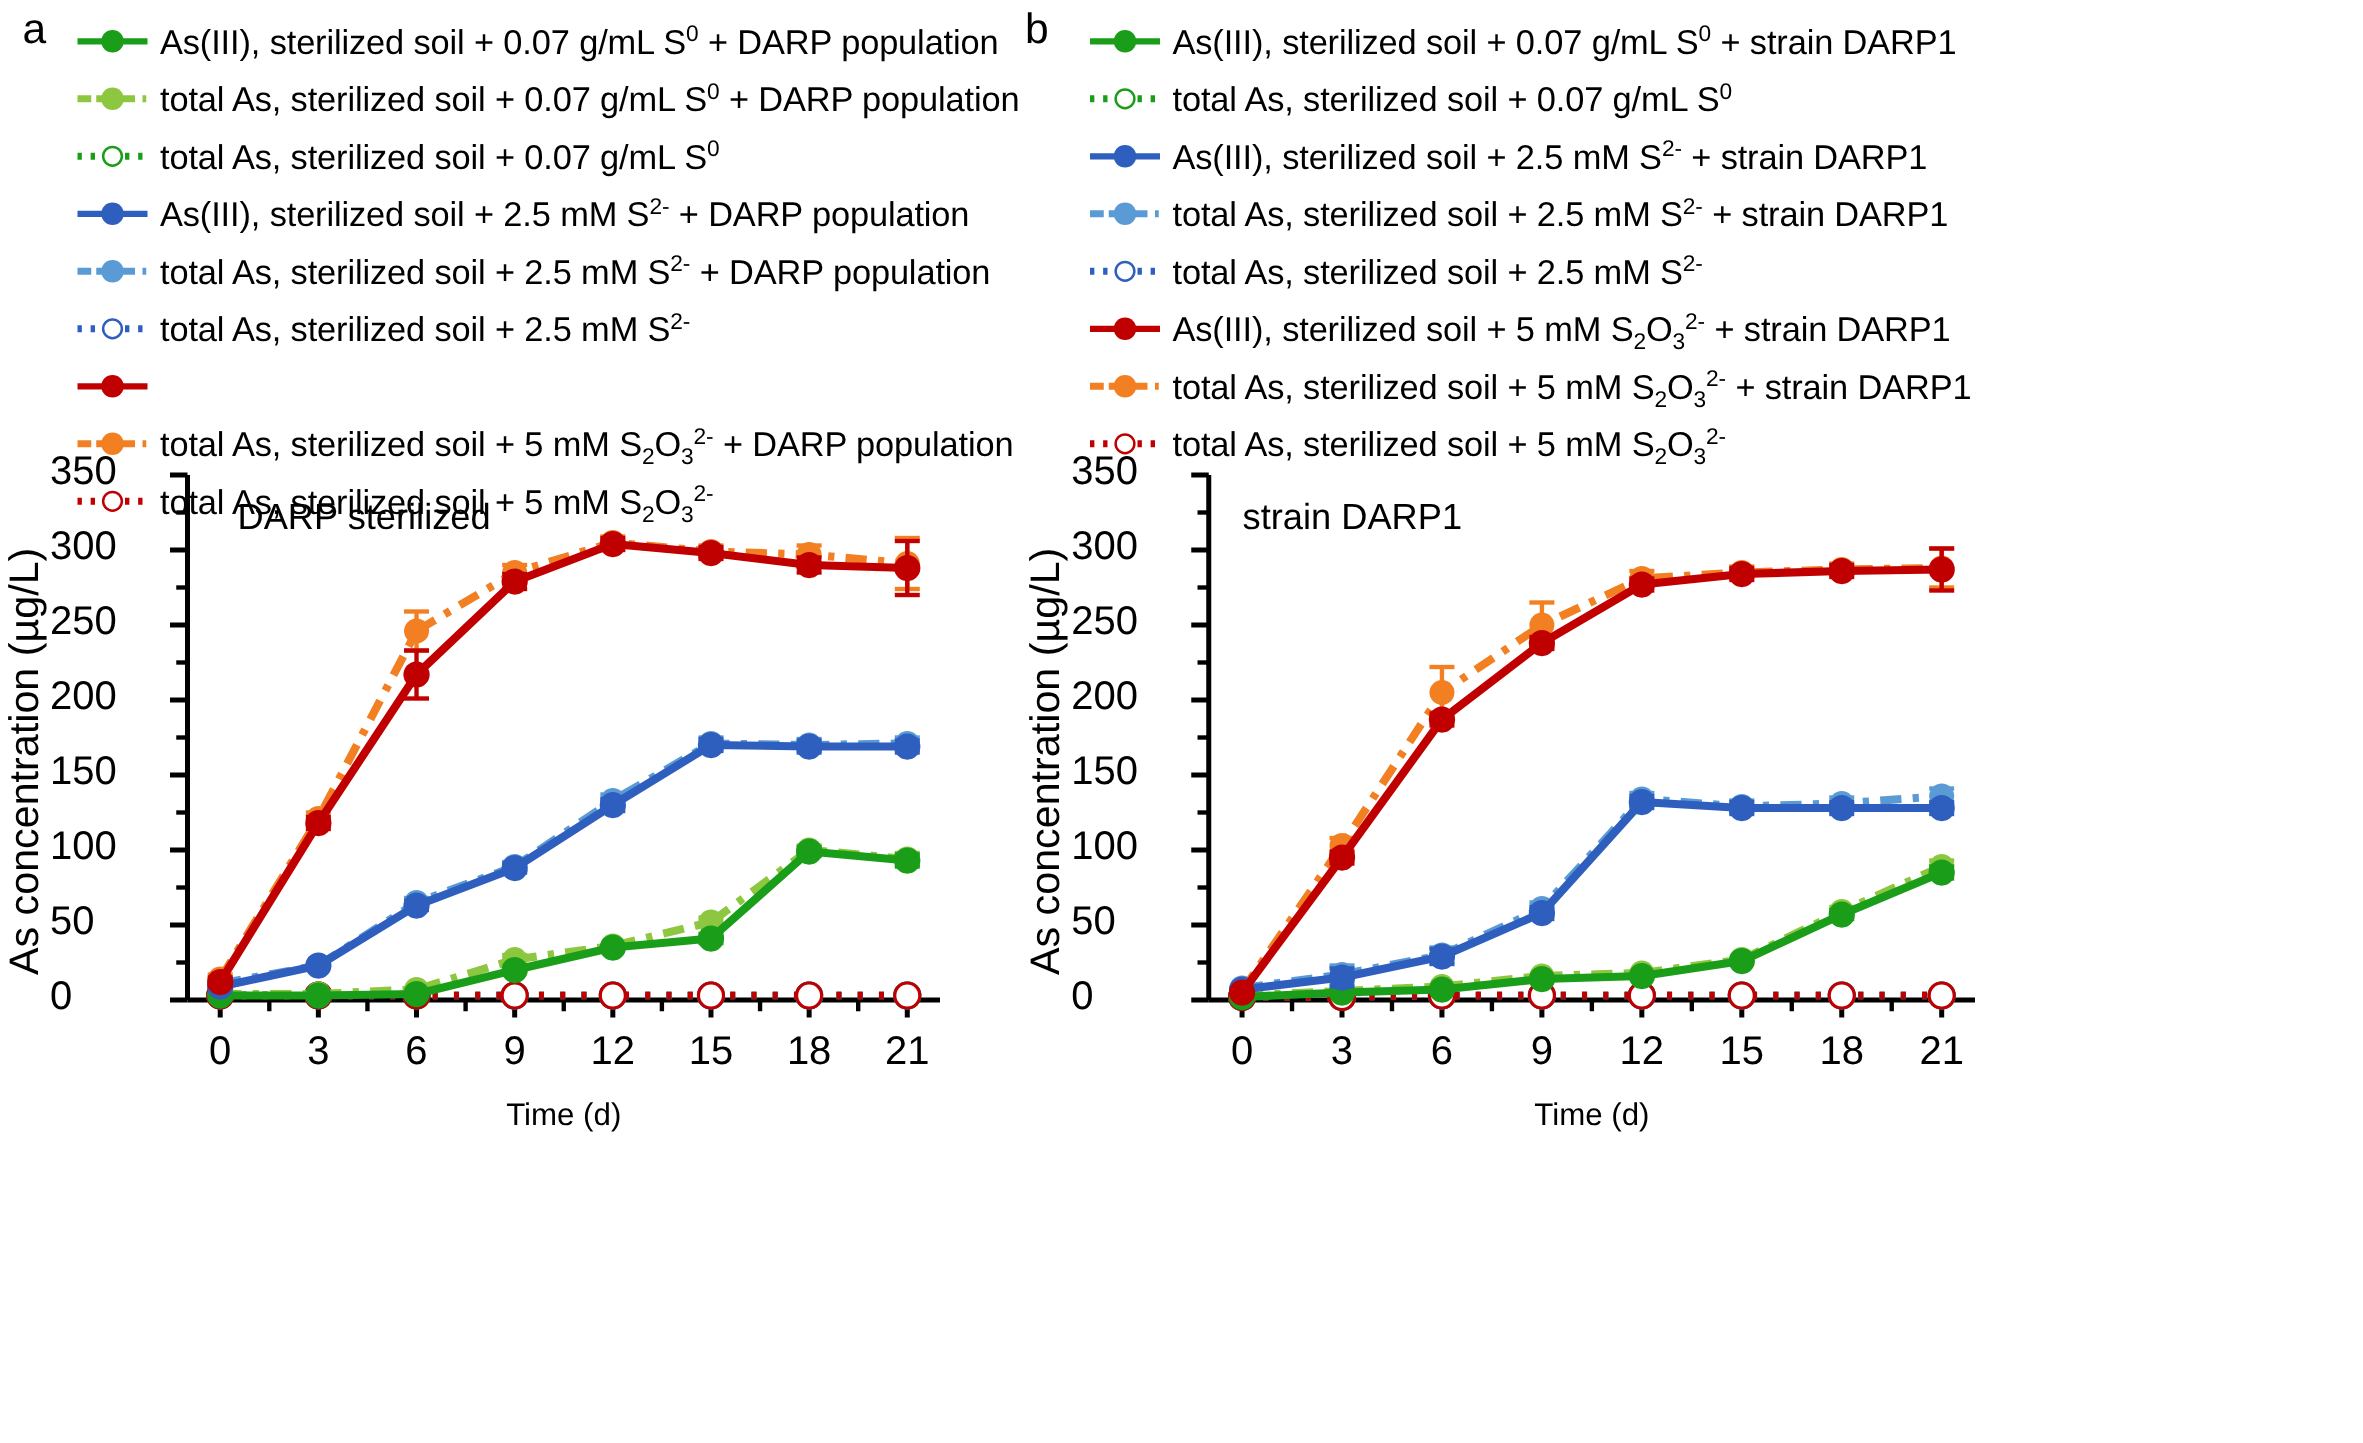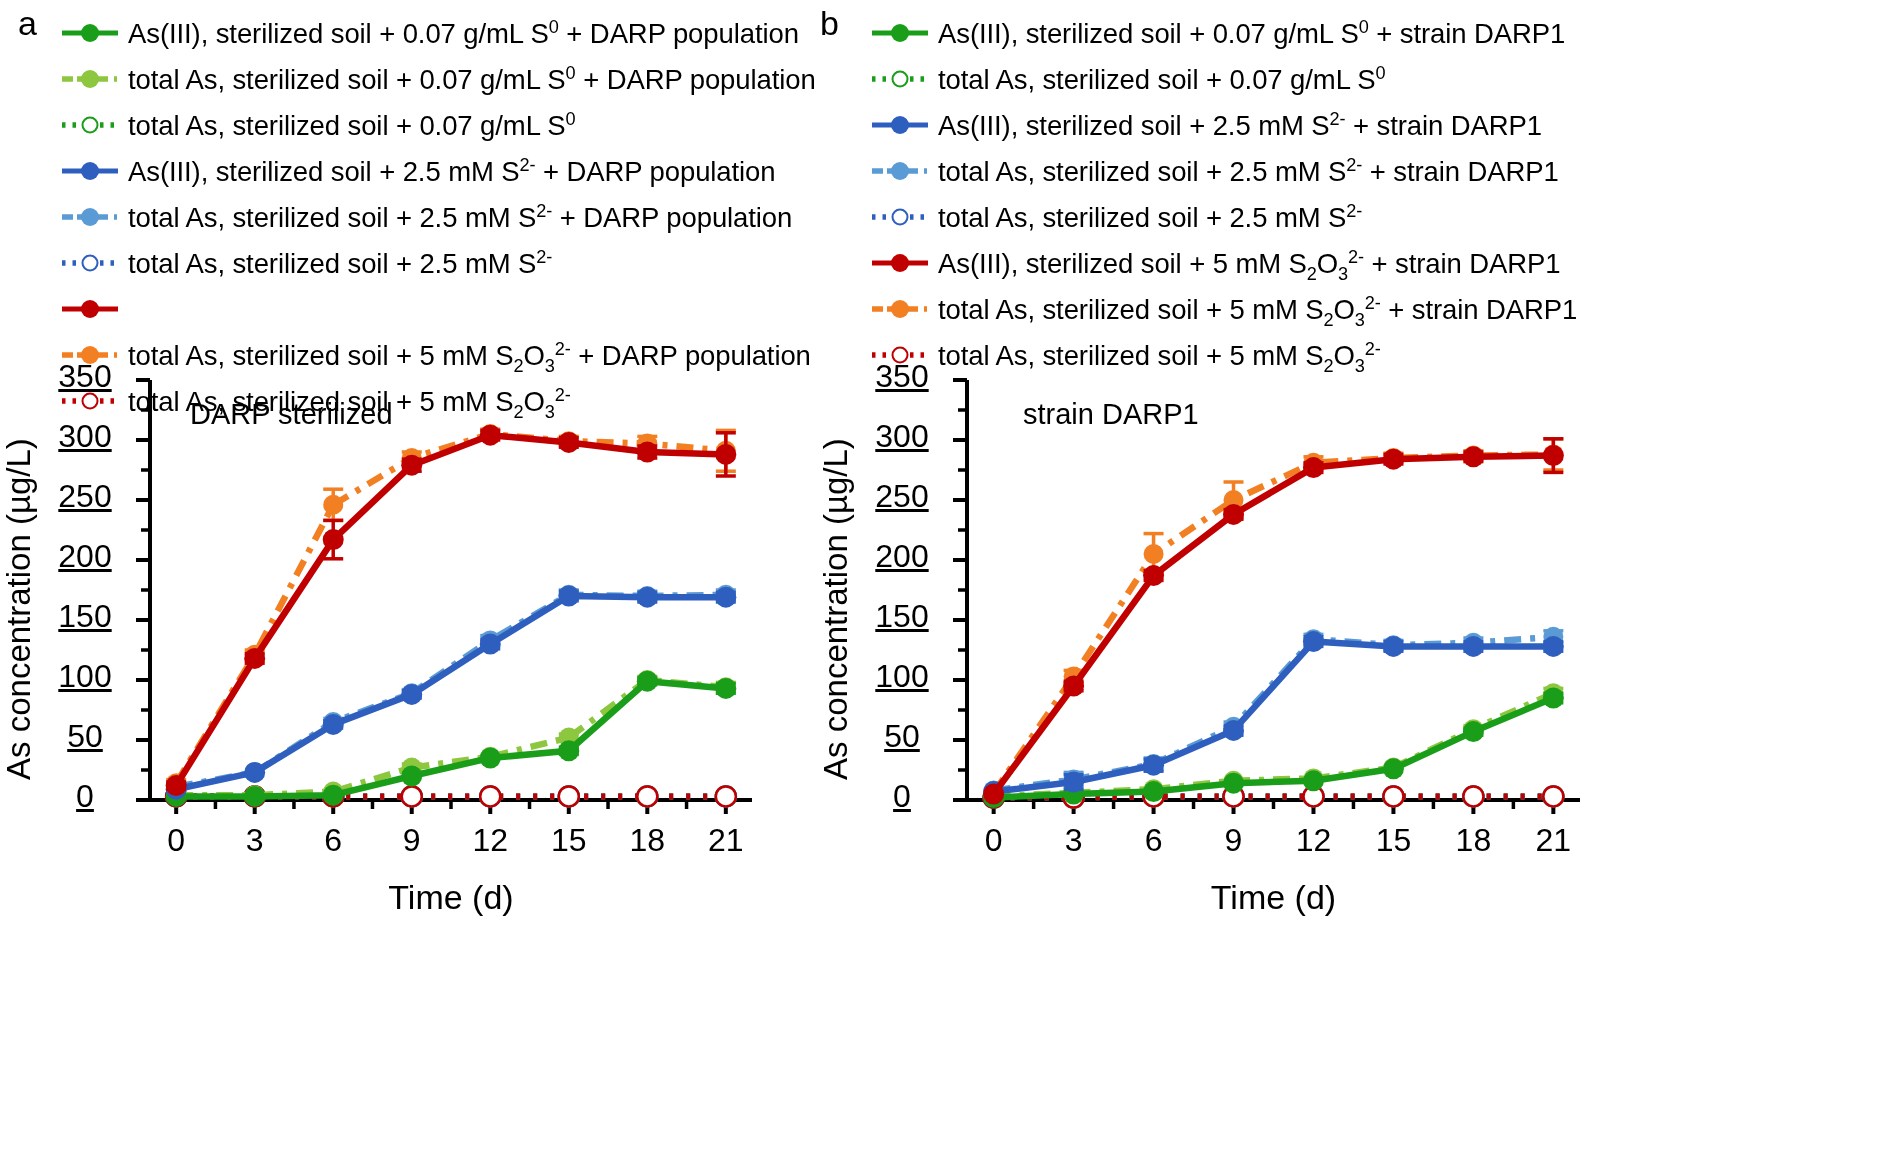--- a/index.html
+++ b/index.html
@@ -35,24 +35,24 @@
   
   .plot-wrap{position:absolute;}
   .plot-title{
     position:absolute;font-size:29px;white-space:nowrap;
   }
   .ylabel{
     position:absolute;font-size:33px;white-space:nowrap;
     transform-origin:0 0;transform:rotate(-90deg);
   }
   .xlabel{
-    position:absolute;font-size:34px;white-space:nowrap;text-align:center;
+    position:absolute;font-size:25px;white-space:nowrap;text-align:center;
   }
   .tick-label-y{
-    position:absolute;font-size:32px;text-align:center;white-space:nowrap;text-decoration:underline;
+    position:absolute;font-size:32px;text-align:left;white-space:nowrap;
   }
   .tick-label-x{
     position:absolute;font-size:32px;text-align:center;white-space:nowrap;
   }
 </style>
 </head>
 <body>
 
 <div class="figure">
 
@@ -701,19 +701,19 @@
           <circle cx="581.4347826086956" cy="89.20000000000005" r="10.5" fill="#c00000" stroke="none"></circle>
           <line x1="661.391304347826" y1="82" x2="661.391304347826" y2="91.60000000000002" stroke="#c00000" stroke-width="3.5" stroke-linecap="butt"></line>
           <line x1="651.391304347826" y1="82" x2="671.391304347826" y2="82" stroke="#c00000" stroke-width="3.5" stroke-linecap="butt"></line>
           <line x1="651.391304347826" y1="91.60000000000002" x2="671.391304347826" y2="91.60000000000002" stroke="#c00000" stroke-width="3.5" stroke-linecap="butt"></line>
           <circle cx="661.391304347826" cy="86.80000000000001" r="10.5" fill="#c00000" stroke="none"></circle>
           <line x1="741.3478260869565" y1="68.80000000000001" x2="741.3478260869565" y2="102.39999999999998" stroke="#c00000" stroke-width="3.5" stroke-linecap="butt"></line>
           <line x1="731.3478260869565" y1="68.80000000000001" x2="751.3478260869565" y2="68.80000000000001" stroke="#c00000" stroke-width="3.5" stroke-linecap="butt"></line>
           <line x1="731.3478260869565" y1="102.39999999999998" x2="751.3478260869565" y2="102.39999999999998" stroke="#c00000" stroke-width="3.5" stroke-linecap="butt"></line>
           <circle cx="741.3478260869565" cy="85.60000000000002" r="10.5" fill="#c00000" stroke="none"></circle>
         </svg>
-        <div class="plot-title" style="left: 211px; top: 28px;">strain DARP1</div>
+        <div class="plot-title" style="left: 182px; top: 28px;">strain DARP1</div>
         <div class="ylabel" style="left: 5px; top: 410px;">As concentration (µg/L)</div>
         <div class="xlabel" style="left: 155px; width: 613px; top: 508px;">Time (d)</div>
       </div>
   </div>
 
 </div>
 
 </body></html>

